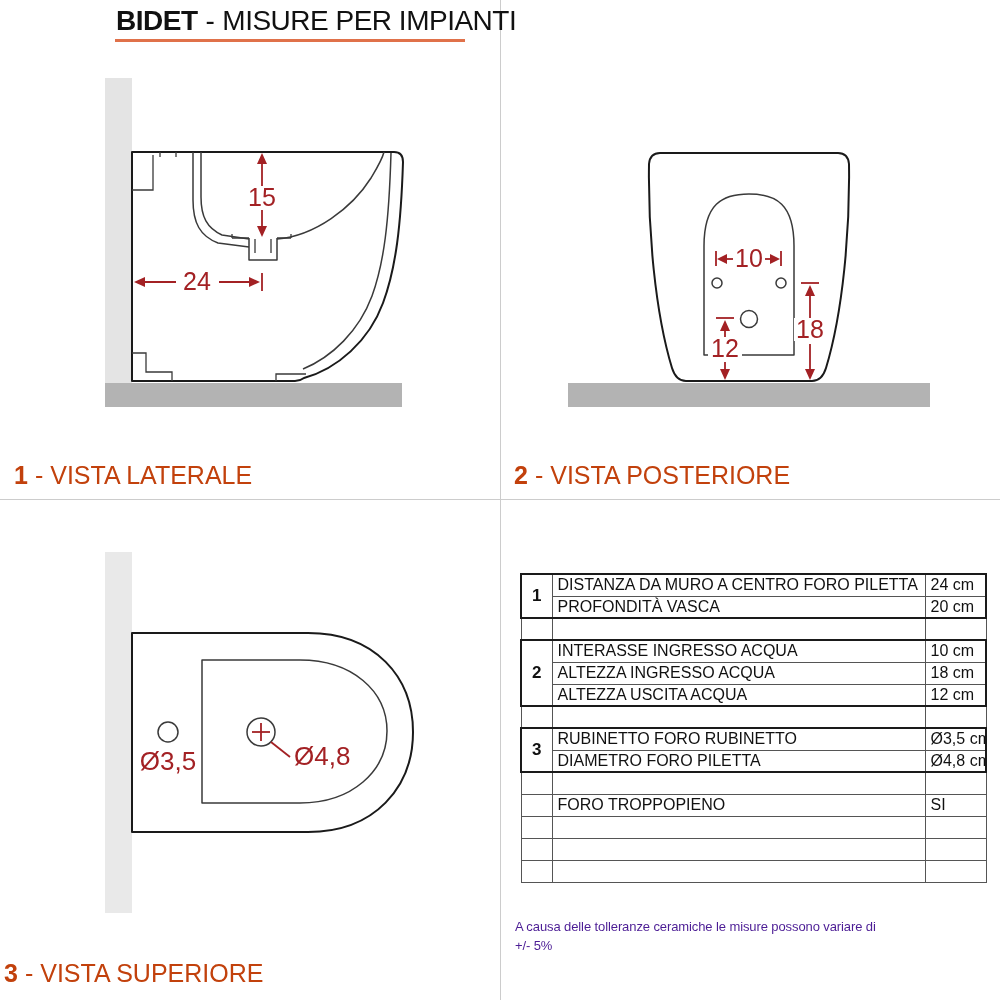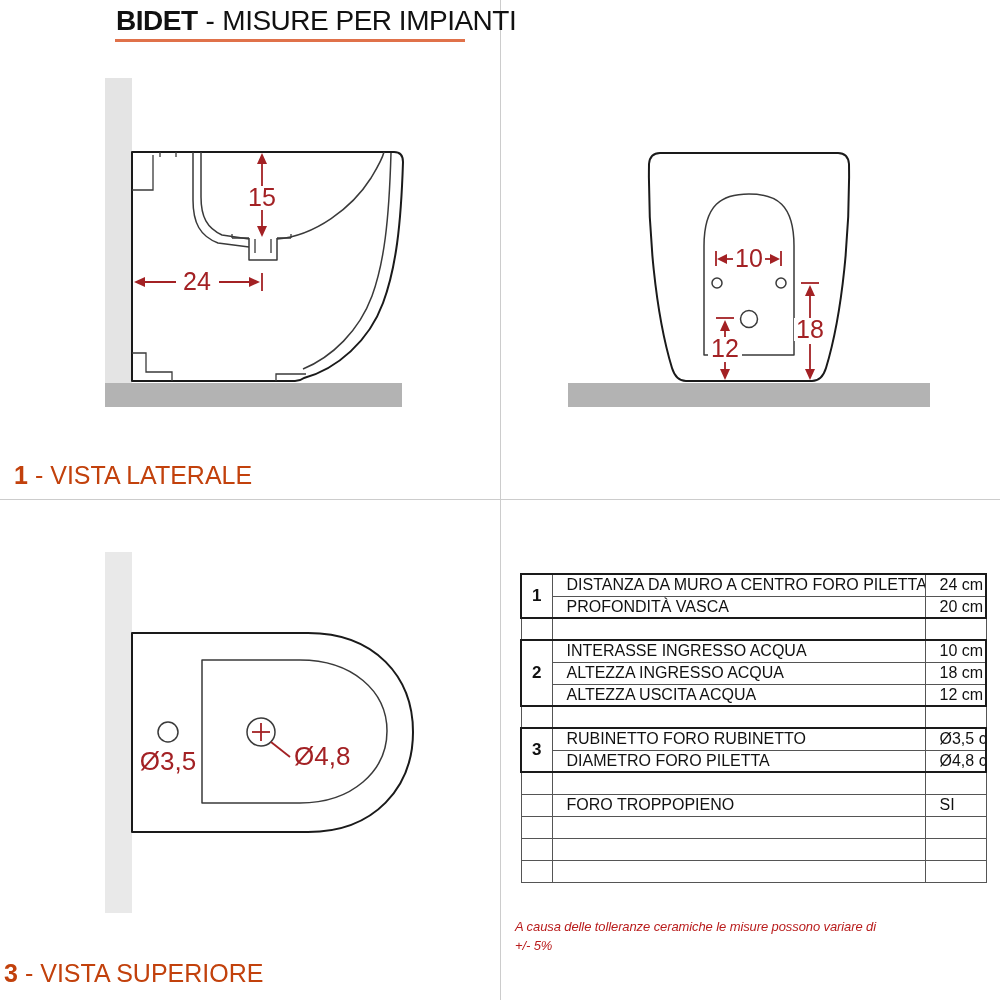--- a/index.html
+++ b/index.html
@@ -40,50 +40,53 @@
   .thin2{fill:none;stroke:var(--mid);stroke-width:1.3}
   .holecircle{fill:#fff;stroke:var(--mid);stroke-width:1.5}
   .dimline{stroke:var(--red);stroke-width:1.8;fill:none}
   .dimarrow{fill:var(--red);stroke:none}
   .dimtext{fill:var(--red);font-family:"Liberation Sans",sans-serif;font-size:25px;text-anchor:middle}
   .dia-text{font-size:26px}
   .whitebg{fill:#fff}
 
   .spec-table{position:absolute;left:520px;top:573px}
   table{border-collapse:collapse;table-layout:fixed;width:465px}
-  td{border:1px solid #555;height:22px;font-size:16px;padding:0 14px;
+  td{border:1px solid #555;height:22px;font-size:16px;padding:0 5px;
      overflow:hidden;white-space:nowrap;vertical-align:middle;color:#111}
   td.num{width:31px;text-align:center;font-weight:bold;font-size:17px;padding:0}
   td.lbl{width:373px}
   td.val{width:61px}
   tr.blk-top td{border-top:2px solid var(--line)}
   tr.blk-bottom td{border-bottom:2px solid var(--line)}
   td.blk-right{border-right:2px solid var(--line)}
   td.blk-span{border-left:2px solid var(--line);border-bottom:2px solid var(--line)}
 
-  .note{position:absolute;left:515px;font-size:13px;font-style:italic;
-        letter-spacing:-0.1px;line-height:19px;color:#b91c1c;white-space:pre-line}
+  .note{position:absolute;left:515px;font-size:13px;
+        letter-spacing:-0.1px;line-height:19px;color:#4c1d95;white-space:pre-line}
   .note-1{top:917px}
   .note-2{top:955px}
 </style>
 </head>
 <body>
 
 <div class="page">
 
   <div class="v-divider"></div>
   <div class="h-divider"></div>
 
   <div class="title">
     <span class="b">BIDET</span><span class="sep">-</span><span>MISURE PER IMPIANTI</span>
   </div>
   <div class="title-underline"></div>
 
   <div class="sec-label sec-1">
     <span class="sec-num">1</span><span class="sec-sep">-</span><span>VISTA LATERALE</span>
+  </div>
+  <div class="sec-label sec-2">
+    <span class="sec-num">2</span><span class="sec-sep">-</span><span>VISTA POSTERIORE</span>
   </div>
   <div class="sec-label sec-3">
     <span class="sec-num">3</span><span class="sec-sep">-</span><span>VISTA SUPERIORE</span>
   </div>
 
   <svg class="svg-side" width="380" height="360" viewBox="95 60 380 360">
     <rect class="wallrect" x="105" y="78" width="27" height="312"></rect>
     <rect class="floorrect" x="105" y="383" width="297" height="24"></rect>
     <path class="outline" d="M132,381 L132,152 L394,152 Q403,152 403,162 C401,225 396,268 383,303 C369,341 337,369 304,378 Q300,381 295,381 Z"></path>
     <g>

